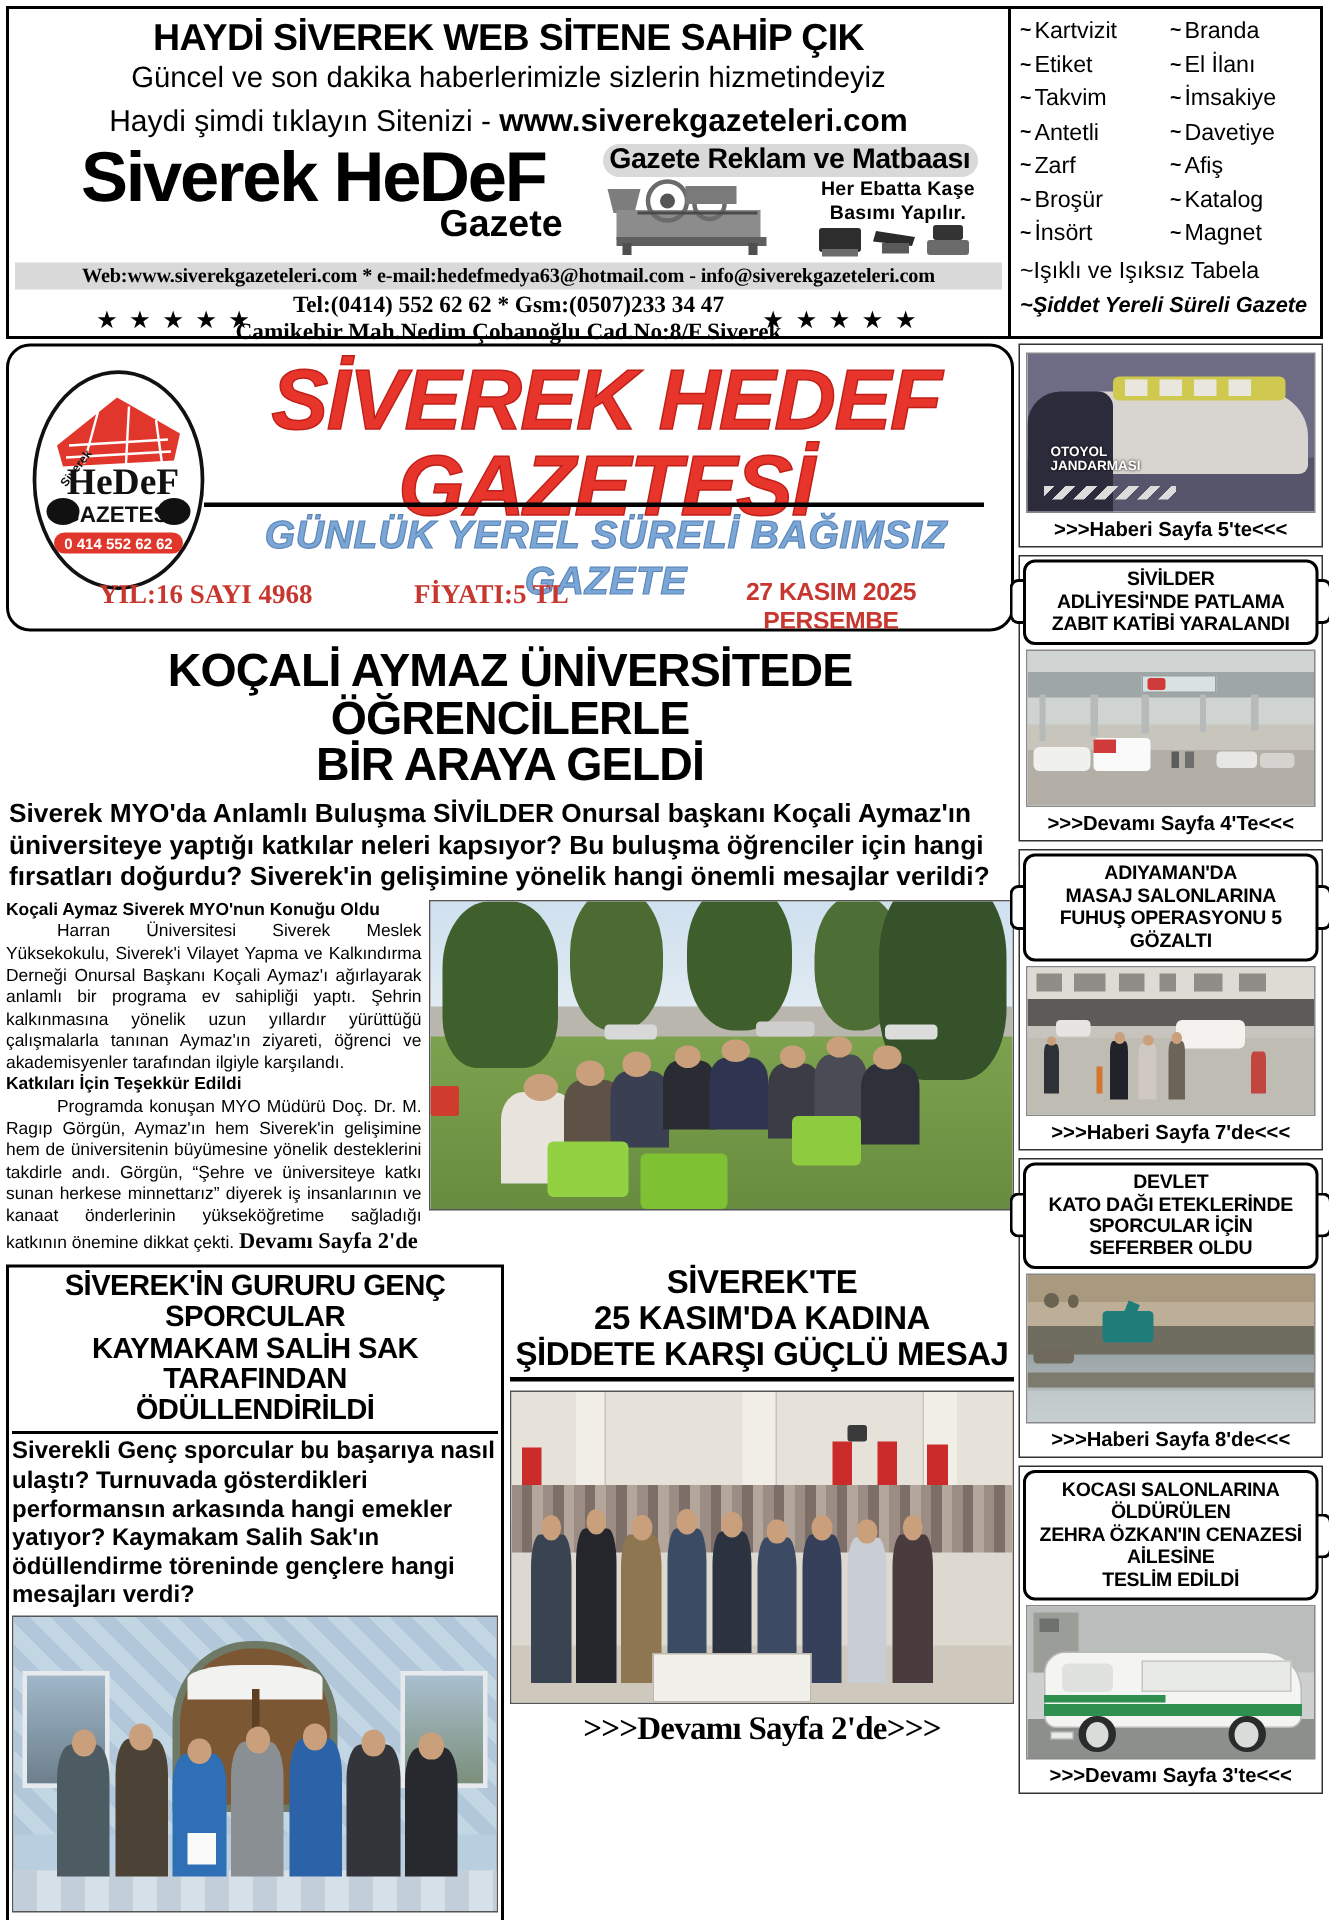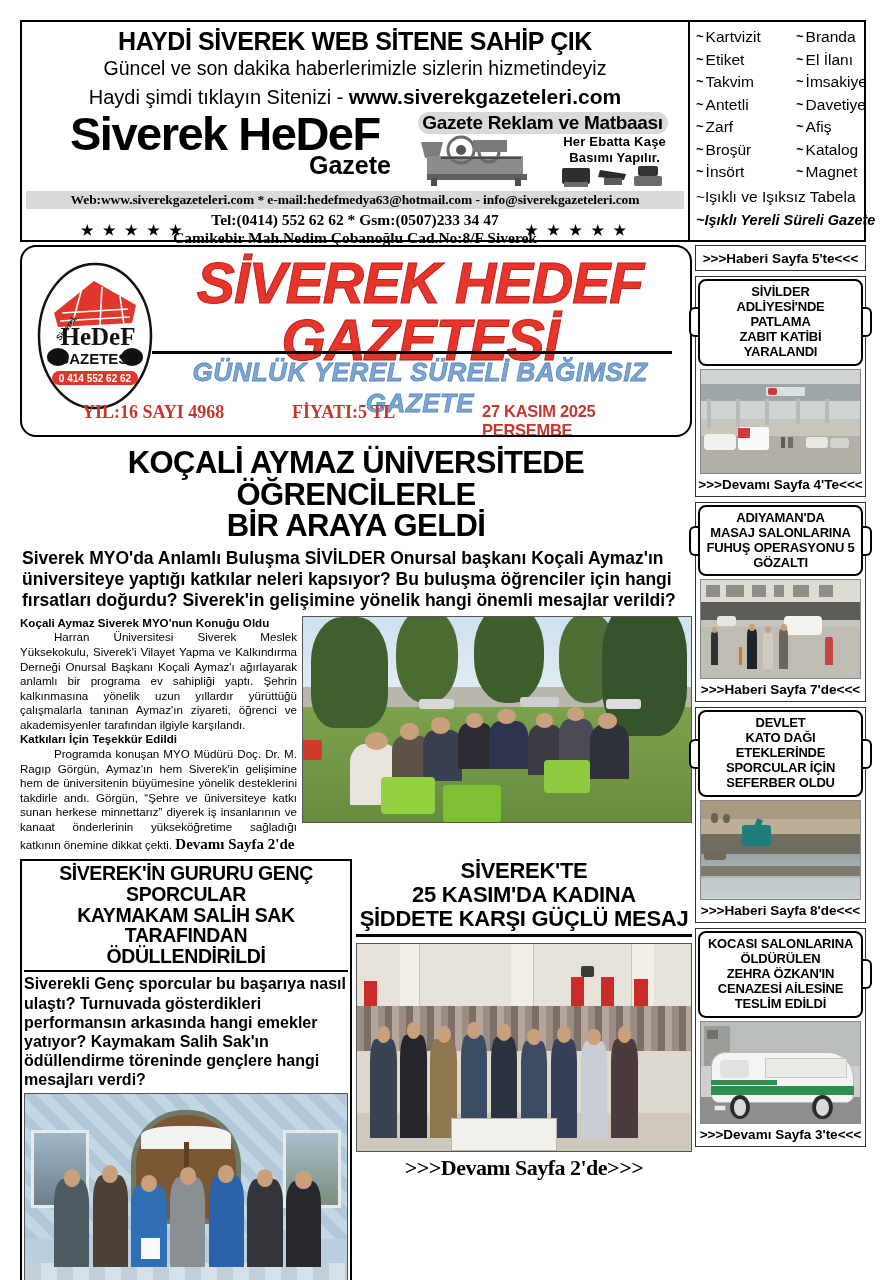--- a/index.html
+++ b/index.html
@@ -2,21 +2,21 @@
 <html><head>
 <meta charset="utf-8">
 <style>
   * { margin:0; padding:0; box-sizing:border-box; }
   html, body {
     width:886px; height:1280px;
     background:#ffffff;
     font-family:"Liberation Sans", sans-serif;
     overflow:hidden;
   }
-  .page { position:relative; width:886px; height:1280px; padding:20px; }
+  .page { position:relative; width:886px; height:1280px; padding:4px; }
 
   
   .topband { display:flex; border:2px solid #000; height:222px; }
   .topband-left { flex:0 0 668px; border-right:2px solid #000; position:relative; padding:2px 4px 0; }
   .topband-right { flex:1; padding:4px 2px 0 6px; }
 
   .promo1 { text-align:center; font-weight:bold; font-size:25px; letter-spacing:-0.4px;
             font-stretch:condensed; line-height:1.05; margin-top:4px; }
   .promo2 { text-align:center; font-size:19.5px; line-height:1.15; margin-top:3px; }
   .promo3 { text-align:center; font-size:20px; line-height:1.15; margin-top:5px; white-space:nowrap; }
@@ -63,21 +63,21 @@
               letter-spacing:-1px; line-height:1; font-stretch:condensed;
               -webkit-text-stroke:1px #c0201a; }
   .np-rule { position:absolute; left:130px; top:104px; width:520px; height:3px; background:#000; }
   .np-sub { position:absolute; left:128px; top:110px; width:540px; text-align:center;
             color:#7ba7d7; font-size:26px; font-weight:bold; font-style:italic;
             letter-spacing:0.5px; -webkit-text-stroke:0.8px #5c86b8; }
   .np-meta { position:absolute; left:60px; right:14px; top:155px; display:flex;
              color:#c8372f; font-weight:bold; font-size:18px; font-family:"Liberation Serif", serif; }
   .np-meta .a { flex:0 0 210px; }
   .np-meta .b { flex:0 0 190px; }
-  .np-meta .c { flex:1; text-align:left; padding-right:18px; font-family:"Liberation Sans", sans-serif;
+  .np-meta .c { flex:1; text-align:center; padding-right:18px; font-family:"Liberation Sans", sans-serif;
                 font-size:16.5px; letter-spacing:-0.3px; }
 
   
   .lead-hl { text-align:center; font-size:31px; font-weight:bold; line-height:1.02;
              letter-spacing:-0.6px; margin-top:10px; font-stretch:condensed; }
   .lead-deck { font-size:17.5px; font-weight:bold; line-height:1.2; margin-top:6px; padding:0 2px; }
   .lead-flow { display:flex; margin-top:5px; }
   .lead-text { flex:0 0 282px; padding-right:5px; }
   .lead-text h4 { font-size:11.6px; font-weight:bold; line-height:1.25; }
   .lead-text p { font-size:11.6px; line-height:1.26; text-align:justify; text-indent:34px; }
@@ -192,21 +192,21 @@
           <li><span class="tl">~</span><span>Branda</span></li>
           <li><span class="tl">~</span><span>El İlanı</span></li>
           <li><span class="tl">~</span><span>İmsakiye</span></li>
           <li><span class="tl">~</span><span>Davetiye</span></li>
           <li><span class="tl">~</span><span>Afiş</span></li>
           <li><span class="tl">~</span><span>Katalog</span></li>
           <li><span class="tl">~</span><span>Magnet</span></li>
         </ul>
       </div>
       <div class="svc-wide"><span class="tl">~</span><span>Işıklı ve Işıksız Tabela</span></div>
-      <div class="svc-ital"><span class="tl">~</span><span>Işıklı Yereli Süreli Gazete</span></div>
+      <div class="svc-ital"><span class="tl">~</span><span>Şiddet Yereli Süreli Gazete</span></div>
     </div>
   </div>
 
   <div class="body-grid">
 
     <div class="col-main">
 
       <div class="nameplate">
         <svg class="logo" viewBox="0 0 118 150">
           <ellipse cx="59" cy="75" rx="56" ry="72" fill="#fff" stroke="#111" stroke-width="2.5"></ellipse>
@@ -372,20 +372,35 @@
             </div>
           </div>
           <div class="bs-cont-box" style="border:none;margin-top:3px">&gt;&gt;&gt;Devamı Sayfa 2'de&gt;&gt;&gt;</div>
         </div>
       </div>
     </div>
 
     <div class="col-side">
 
       <div class="card">
+        <div class="card-photo" style="height:107px">
+          <div class="ph">
+            <div style="position:absolute;inset:0;background:#6e6c84"></div>
+            <div style="position:absolute;left:0;right:0;bottom:0;height:34%;background:#56556b"></div>
+            <div style="position:absolute;left:16%;top:24%;right:2%;height:52%;background:#d8d4cf;border-radius:18px 30px 6px 6px"></div>
+            <div style="position:absolute;left:30%;top:14%;right:10%;height:16%;background:#cfc94f;border-radius:4px"></div>
+            <div style="position:absolute;left:34%;top:16%;width:8%;height:11%;background:#e9e6dd"></div>
+            <div style="position:absolute;left:46%;top:16%;width:8%;height:11%;background:#e9e6dd"></div>
+            <div style="position:absolute;left:58%;top:16%;width:8%;height:11%;background:#e9e6dd"></div>
+            <div style="position:absolute;left:70%;top:16%;width:8%;height:11%;background:#e9e6dd"></div>
+            <div style="position:absolute;left:0;top:24%;width:30%;height:76%;background:#2c2b3b;border-radius:22px 10px 0 0"></div>
+            <div style="position:absolute;left:8%;bottom:22%;width:44%;height:20%;color:#fff;font-size:9px;font-weight:bold;line-height:1;text-shadow:0 0 2px #000">OTOYOL JANDARMASI</div>
+            <div style="position:absolute;left:6%;bottom:8%;width:46%;height:8%;background:repeating-linear-gradient(135deg,#dcdcdc 0 5px,transparent 5px 10px)"></div>
+          </div>
+        </div>
         <div class="card-cont">&gt;&gt;&gt;Haberi Sayfa 5'te&lt;&lt;&lt;</div>
       </div>
 
       <div class="card">
         <div class="card-hl-wrap">
           <div class="tab-r"></div>
           <div class="tab-l"></div>
           <div class="card-hl">
             <div>SİVİLDER</div>
             <div>ADLİYESİ'NDE PATLAMA</div>

